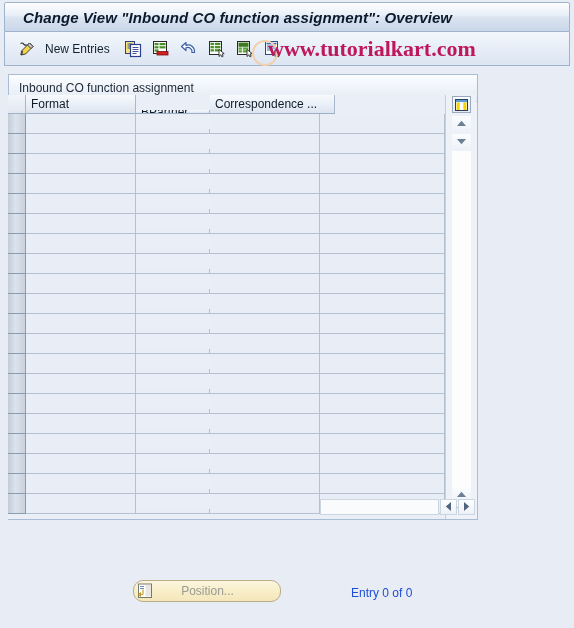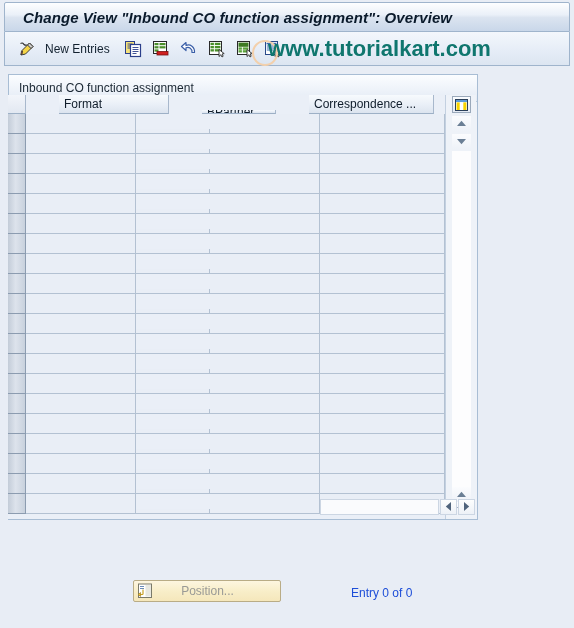--- a/index.html
+++ b/index.html
@@ -68,24 +68,24 @@
   .tb-label {
     font-size: 12px;
     color: #12212f;
     padding: 0 8px 0 4px;
     white-space: nowrap;
   }
   .watermark {
     position: absolute;
     left: 268px;
     top: 36px;
-    font-family: Liberation Sans, sans-serif;
+    font-family: Liberation Serif, serif;
     font-size: 22px;
     font-weight: bold;
-    color: #0f766e;
+    color: #be185d;
     white-space: nowrap;
     pointer-events: none;
     letter-spacing: 0px;
   }
   .wm-circle {
     position: absolute;
     left: 252px; top: 40px;
     width: 22px; height: 22px;
     border: 2px solid #f3d0ac;
     border-radius: 50%;
@@ -124,21 +124,20 @@
   .grid {
     position: relative;
     width: 437px;
     background: #eaeff7;
     box-sizing: border-box;
   }
   .hdr-row {
     display: flex;
     height: 19px;
     box-sizing: border-box;
-    gap: 33px;
   }
   .hdr-cell {
     background: linear-gradient(to bottom, #f7fafd 0%, #e9eff7 55%, #dce4ef 100%);
     border-right: 1px solid #a8b8cc;
     border-bottom: 1px solid #9db0c6;
     box-sizing: border-box;
     font-size: 12px;
     color: #0f1c2a;
     display: flex;
     align-items: center;
@@ -249,21 +248,21 @@
     margin-left: 1px;
   }
 
   
   .position-btn {
     position: absolute;
     left: 133px; top: 580px;
     width: 148px; height: 22px;
     background: linear-gradient(to bottom, #fdf6e0 0%, #f8eec9 50%, #f5e7bb 100%);
     border: 1px solid #b9ac86;
-    border-radius: 2px;
+    border-radius: 10px;
     box-sizing: border-box;
     display: flex;
     align-items: center;
     cursor: pointer;
   }
   .position-label {
     flex: 1;
     text-align: center;
     font-size: 12px;
     color: #9a9a96;

